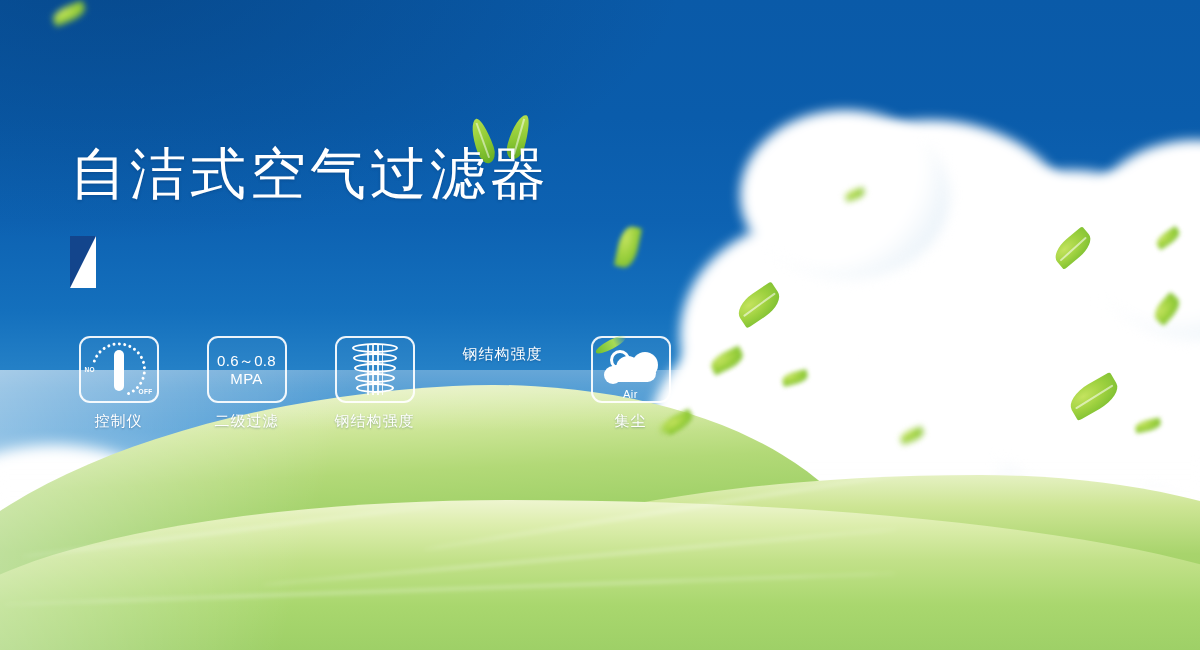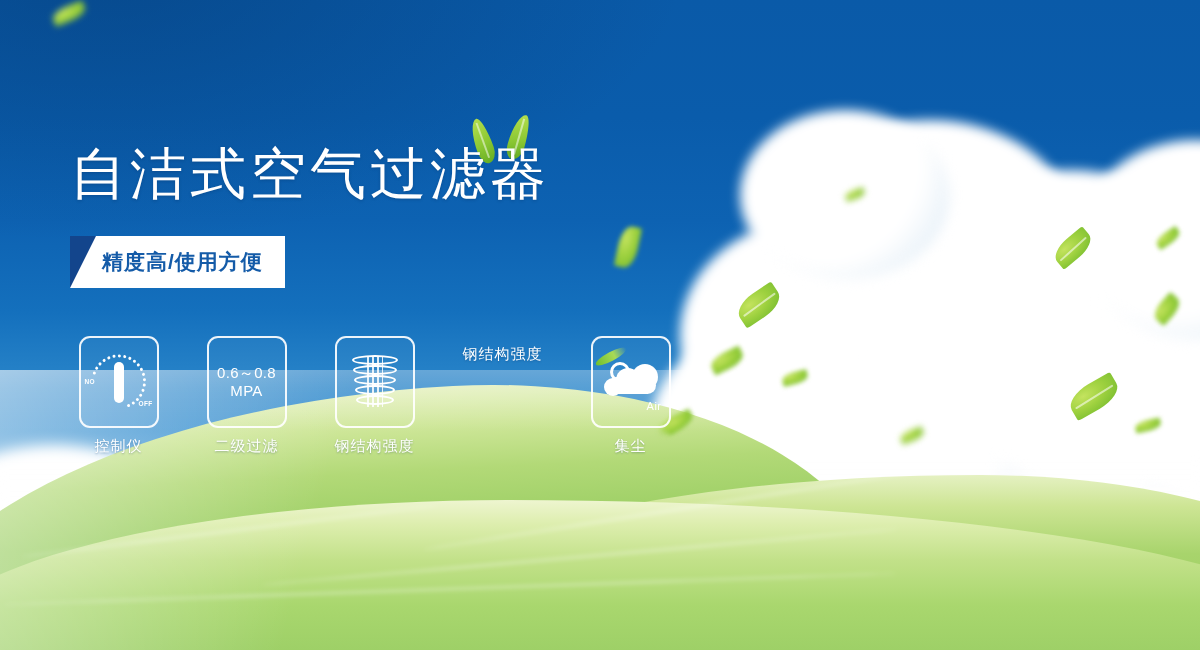--- a/index.html
+++ b/index.html
@@ -174,21 +174,21 @@
     font-size:21px; letter-spacing:1px; font-weight:700;
   }
 
   
   .features {
     position:absolute; left:70px; top:336px;
     display:flex; gap:31px;
   }
   .feature { width:97px; display:flex; flex-direction:column; align-items:center; }
   .feat-box {
-    width:80px; height:92px; border:2px solid rgba(255,255,255,.92);
+    width:80px; height:67px; border:2px solid rgba(255,255,255,.92);
     border-radius:11px; position:relative;
     display:flex; flex-direction:column; align-items:center; justify-content:center;
     background:rgba(255,255,255,.04);
   }
   .feat-text { color:#ffffff; font-size:15px; line-height:1.2; text-align:center; letter-spacing:.3px; }
   .feat-text.small { font-size:14.5px; }
   .feat-label {
     margin-top:9px; color:#ffffff; font-size:15px; letter-spacing:1px;
     text-shadow:0 1px 2px rgba(0,40,90,.3); white-space:nowrap;
   }
@@ -226,21 +226,21 @@
   .airicon .puff { position:absolute; background:#fff; border-radius:50%; }
   .airicon .base {
     position:absolute; left:8px; bottom:16px; width:48px; height:17px;
     background:#fff; border-radius:9px;
   }
   .airicon .sun {
     position:absolute; left:10px; top:8px; width:20px; height:20px;
     border:3px solid #fff; border-radius:50%; background:transparent;
   }
   .airicon .air-txt {
-    position:absolute; left:0; right:0; bottom:-2px; text-align:right;
+    position:absolute; left:0; right:0; bottom:-2px; text-align:center;
     color:#fff; font-size:11px; letter-spacing:.5px;
   }
   .airicon .streak {
     position:absolute; left:-6px; top:-2px; width:34px; height:9px;
     background:linear-gradient(90deg, #6fbf2f 0%, #a8da55 60%, rgba(200,235,120,0) 100%);
     border-radius:50%; transform:rotate(-28deg);
   }
 </style>
 </head>
 <body>
@@ -315,21 +315,20 @@
       </div>
     <div class="s-leaf sl-right">
         <div class="s-vein"></div>
       </div>
   </div>
 
   <div class="title">自洁式空气过滤器</div>
 
   <div class="subtitle-bar">
     <div class="sub-wedge"></div>
-    <div class="sub-right">精度高/使用方便</div>
   </div>
 
   <div class="features">
 
     <div class="feature">
       <div class="feat-box">
         <div class="gauge">
           <div class="dot" style="transform:rotate(200deg) translate(26px)"></div>
           <div class="dot" style="transform:rotate(212deg) translate(26px)"></div>
           <div class="dot" style="transform:rotate(224deg) translate(26px)"></div>

